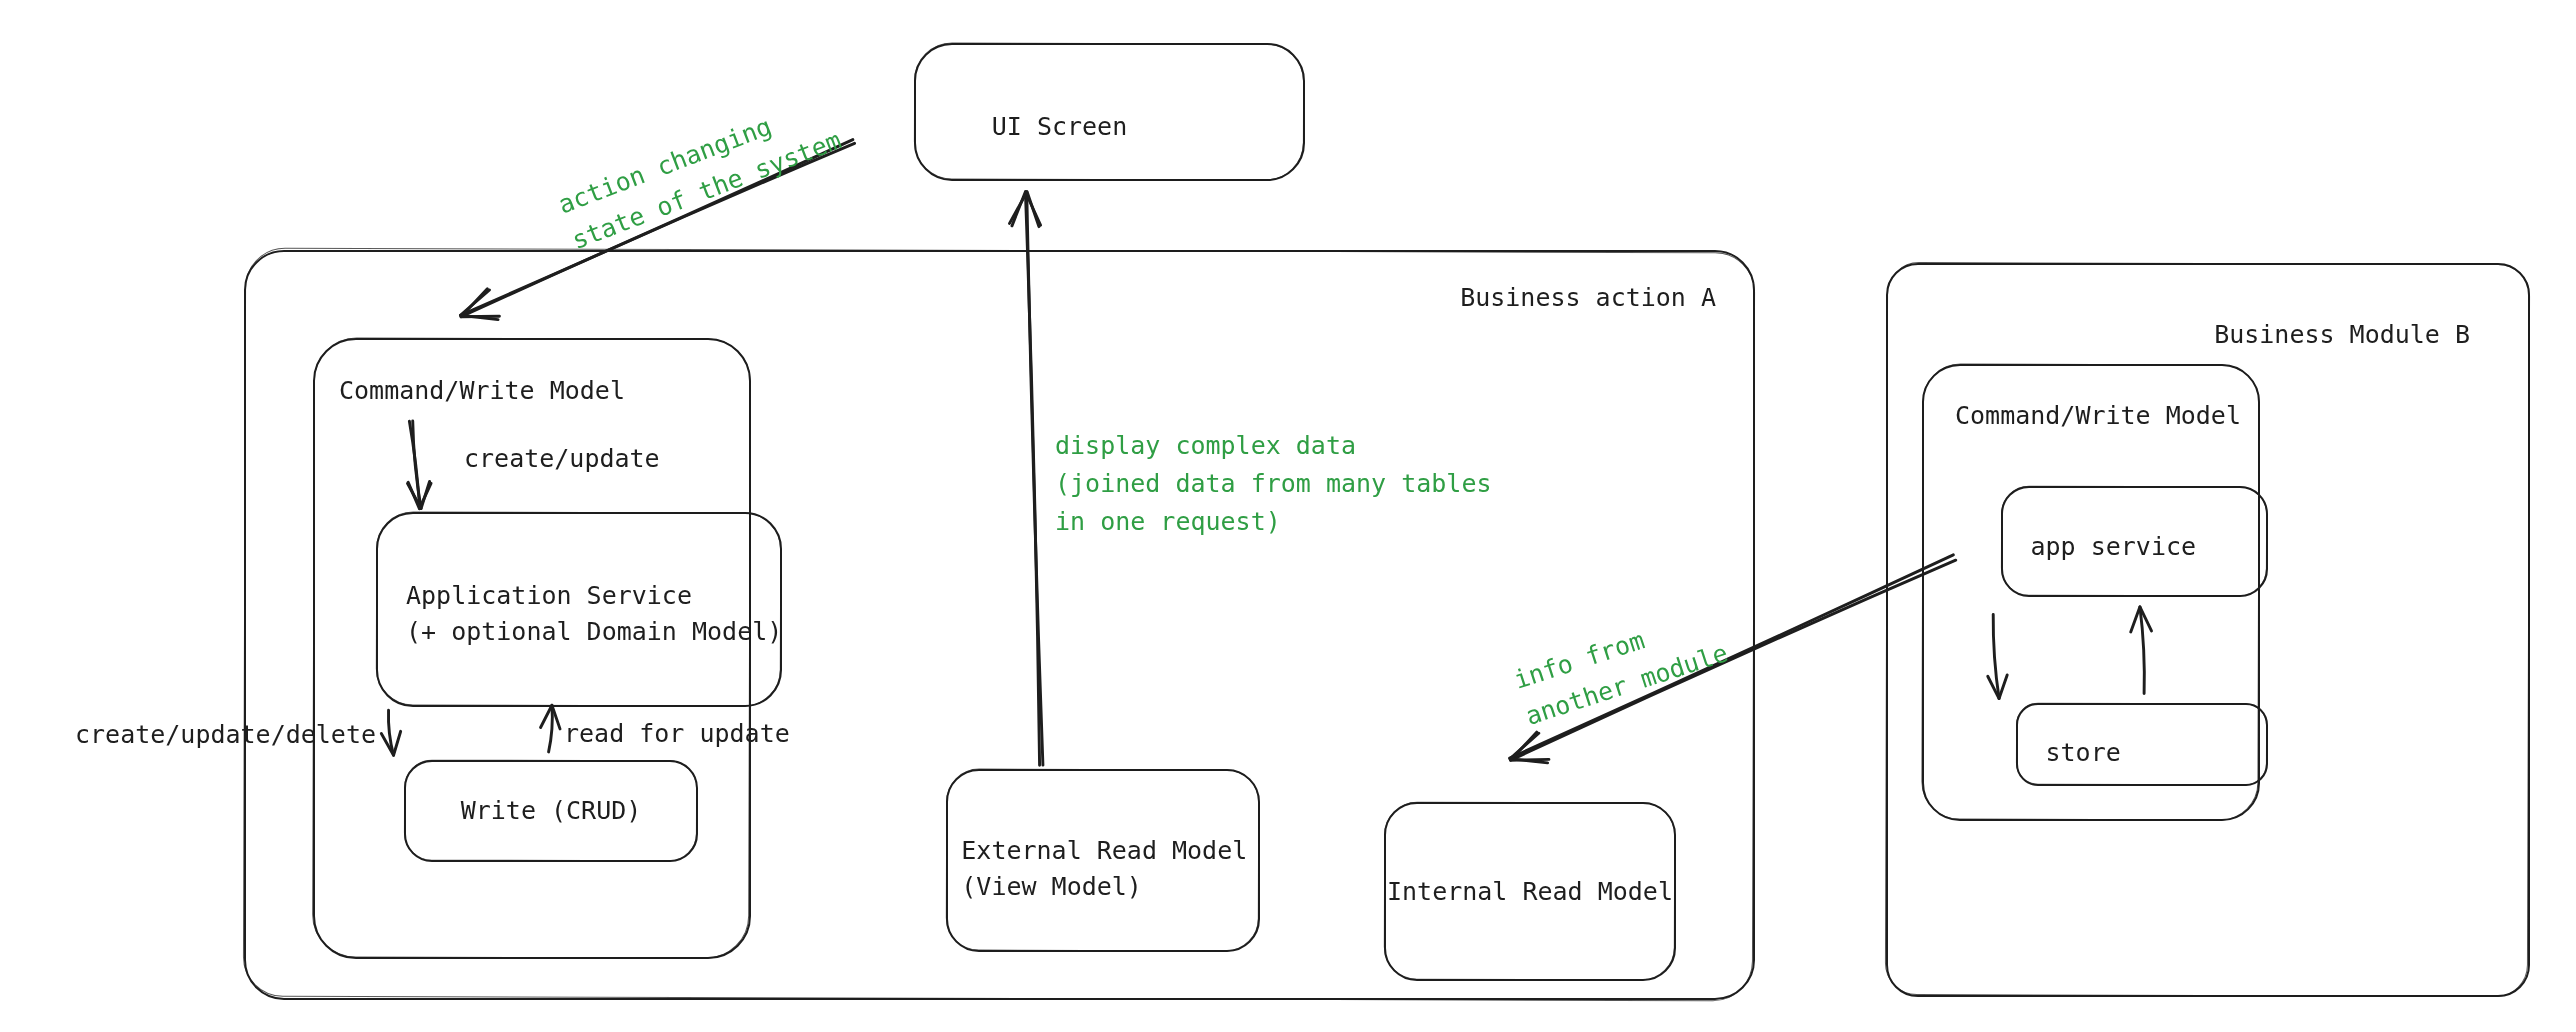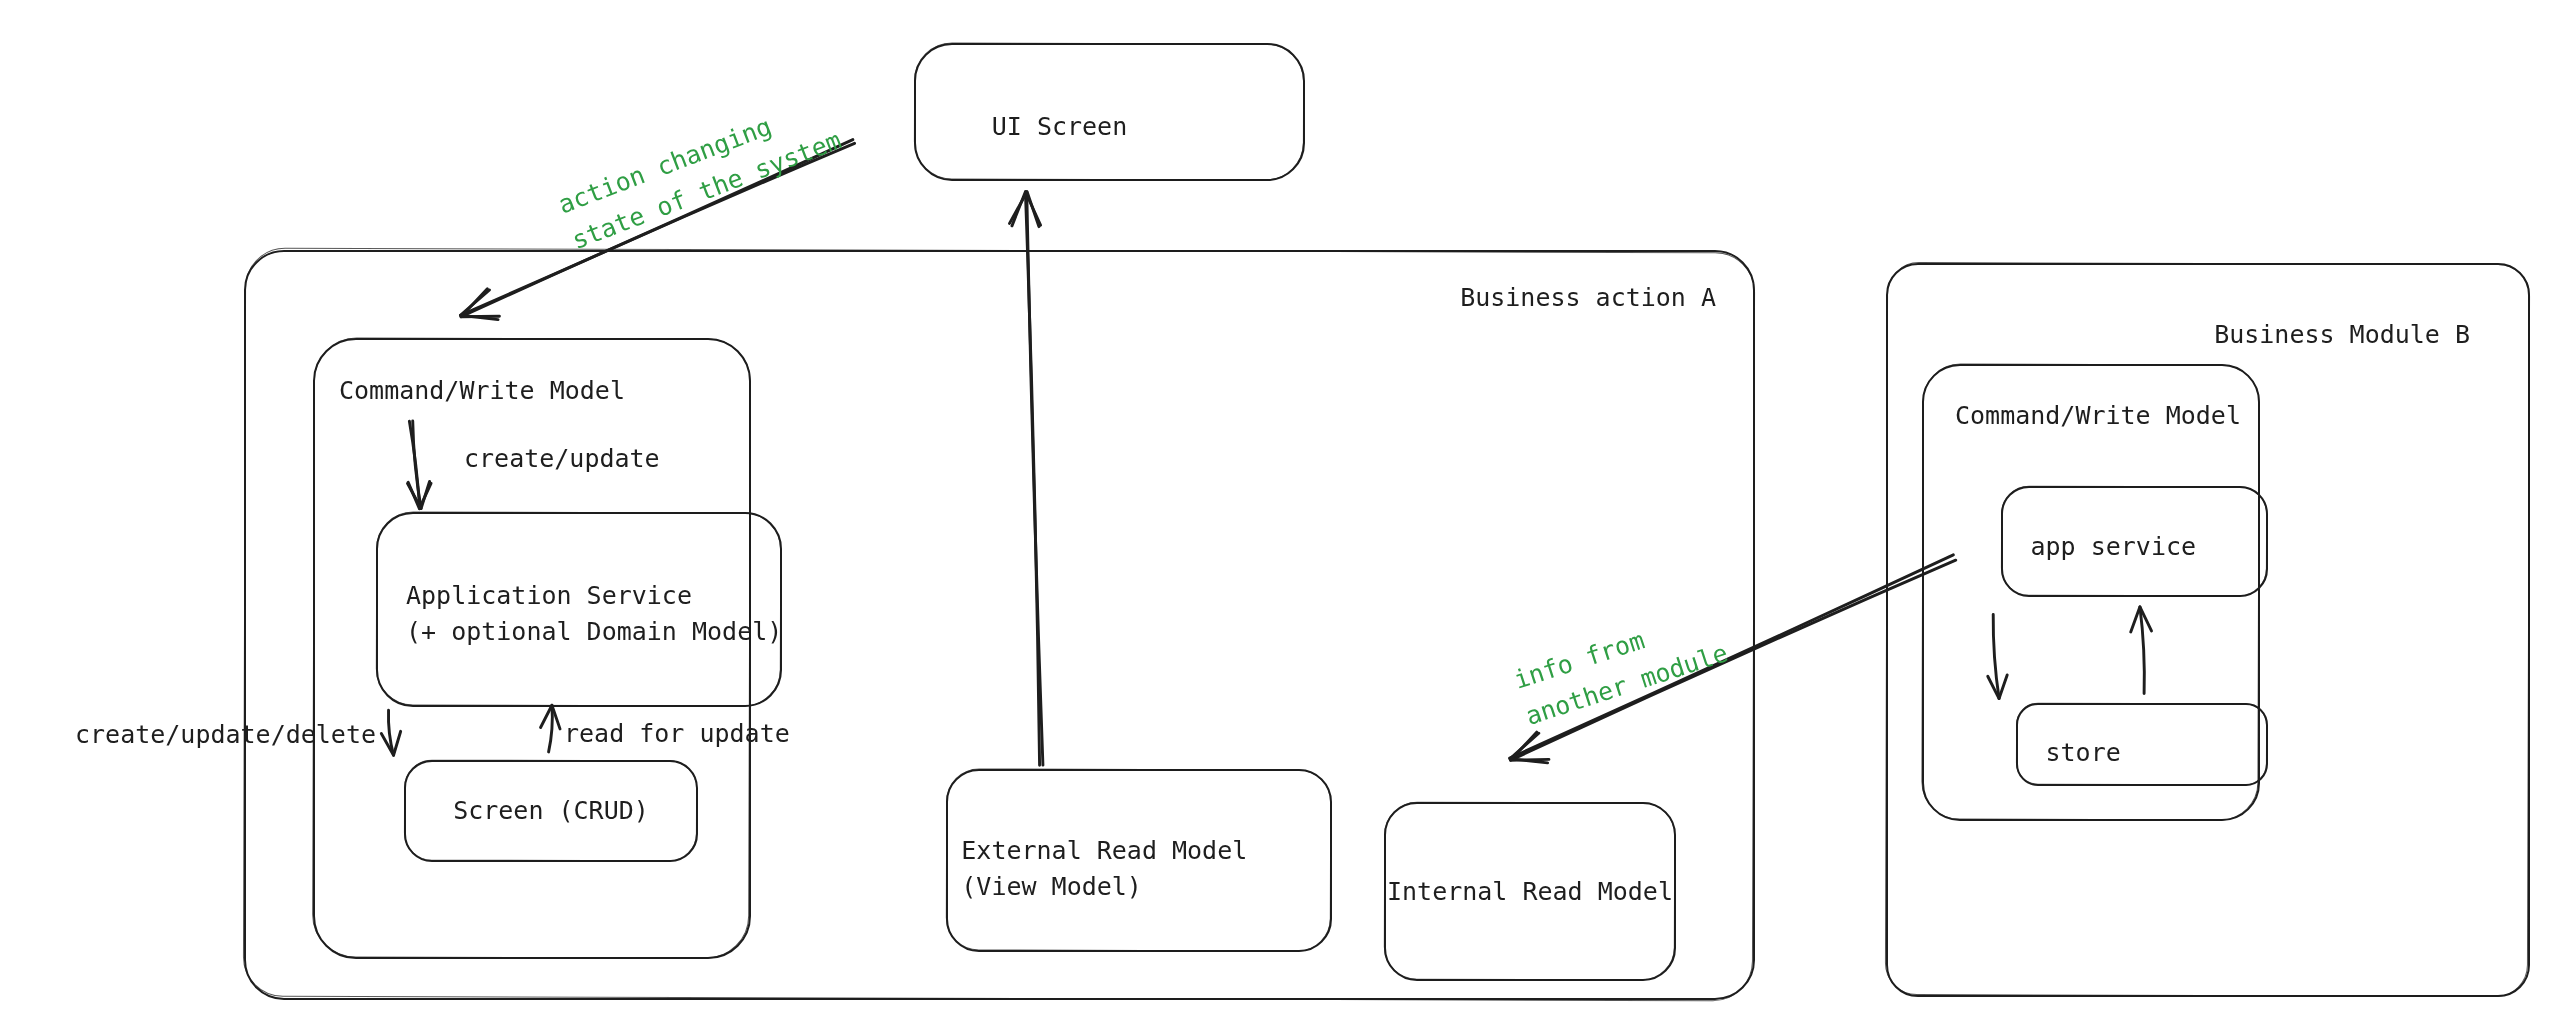--- a/index.html
+++ b/index.html
@@ -40,21 +40,21 @@
   .corner-lbl{position:absolute;}
 
   
   #ui-screen      {left:870px;top:43px;  width:391px;height:138px;border-radius:38px;justify-content:center;padding:30px 100px 0 0;}
   #module-a       {left:244px; top:250px; width:1511px;height:750px;border-radius:40px;}
   #module-b       {left:1886px;top:263px; width:644px; height:734px;border-radius:32px;}
   #cw-a           {left:313px; top:338px; width:438px; height:621px;border-radius:43px;}
   #cw-b           {left:1922px;top:364px; width:338px; height:457px;border-radius:38px;}
   #app-service-a  {left:332px; top:512px; width:406px; height:195px;border-radius:37px;justify-content:flex-start;padding:8.3px 0 0 28px;}
   #store-a        {left:360px; top:760px; width:294px; height:102px;border-radius:28px;}
-  #external-rm    {left:902px;top:769px; width:386px; height:183px;border-radius:33px;justify-content:flex-start;padding:16.7px 0 0 13.3px;}
+  #external-rm    {left:902px;top:769px; width:314px; height:183px;border-radius:33px;justify-content:flex-start;padding:16.7px 0 0 13.3px;}
   #internal-rm    {left:1340px;top:802px; width:292px; height:179px;border-radius:33px;}
   #app-service-b  {left:1957px;top:486px; width:267px; height:111px;border-radius:28px;justify-content:flex-start;padding:11.7px 0 0 27.5px;}
   #store-b        {left:1972px;top:703px; width:252px; height:83px; border-radius:22px;justify-content:flex-start;padding:16.7px 0 0 27.5px;}
 
   #module-a > .corner-lbl{right:37px;top:27.5px;}
   #module-b > .corner-lbl{right:58px;top:52px;}
   #cw-a     > .corner-lbl{left:24px;top:33px;}
   #cw-b     > .corner-lbl{left:31px;top:32px;}
 
   
@@ -136,21 +136,21 @@
   <div class="node" id="cw-a">
     <span class="lbl corner-lbl">Command/Write Model</span>
   </div>
 
   <div class="node leaf" id="app-service-a">
     <span class="lbl">Application Service
 (+ optional Domain Model)</span>
   </div>
 
   <div class="node leaf" id="store-a">
-    <span class="lbl">Screen (CRUD)</span>
+    <span class="lbl">Write (CRUD)</span>
   </div>
 
   <div class="node leaf" id="external-rm">
     <span class="lbl">External Read Model
 (View Model)</span>
   </div>
 
   <div class="node leaf" id="internal-rm">
     <span class="lbl">Internal Read Model</span>
   </div>
@@ -170,17 +170,20 @@
   <div class="node leaf" id="store-b">
     <span class="lbl">store</span>
   </div>
 
   <span class="edge-lbl" id="lbl-create-update">create/update</span>
   <span class="edge-lbl" id="lbl-cud">create/update/delete</span>
   <span class="edge-lbl" id="lbl-rfu">read for update</span>
 
   <span class="annotation" id="ann-action">action changing
 state of the system</span>
+  <span class="annotation" id="ann-display">display complex data
+(joined data from many tables
+in one request)</span>
   <span class="annotation" id="ann-info">info from
 another module</span>
 
 </div>
 
 
 </body></html>

